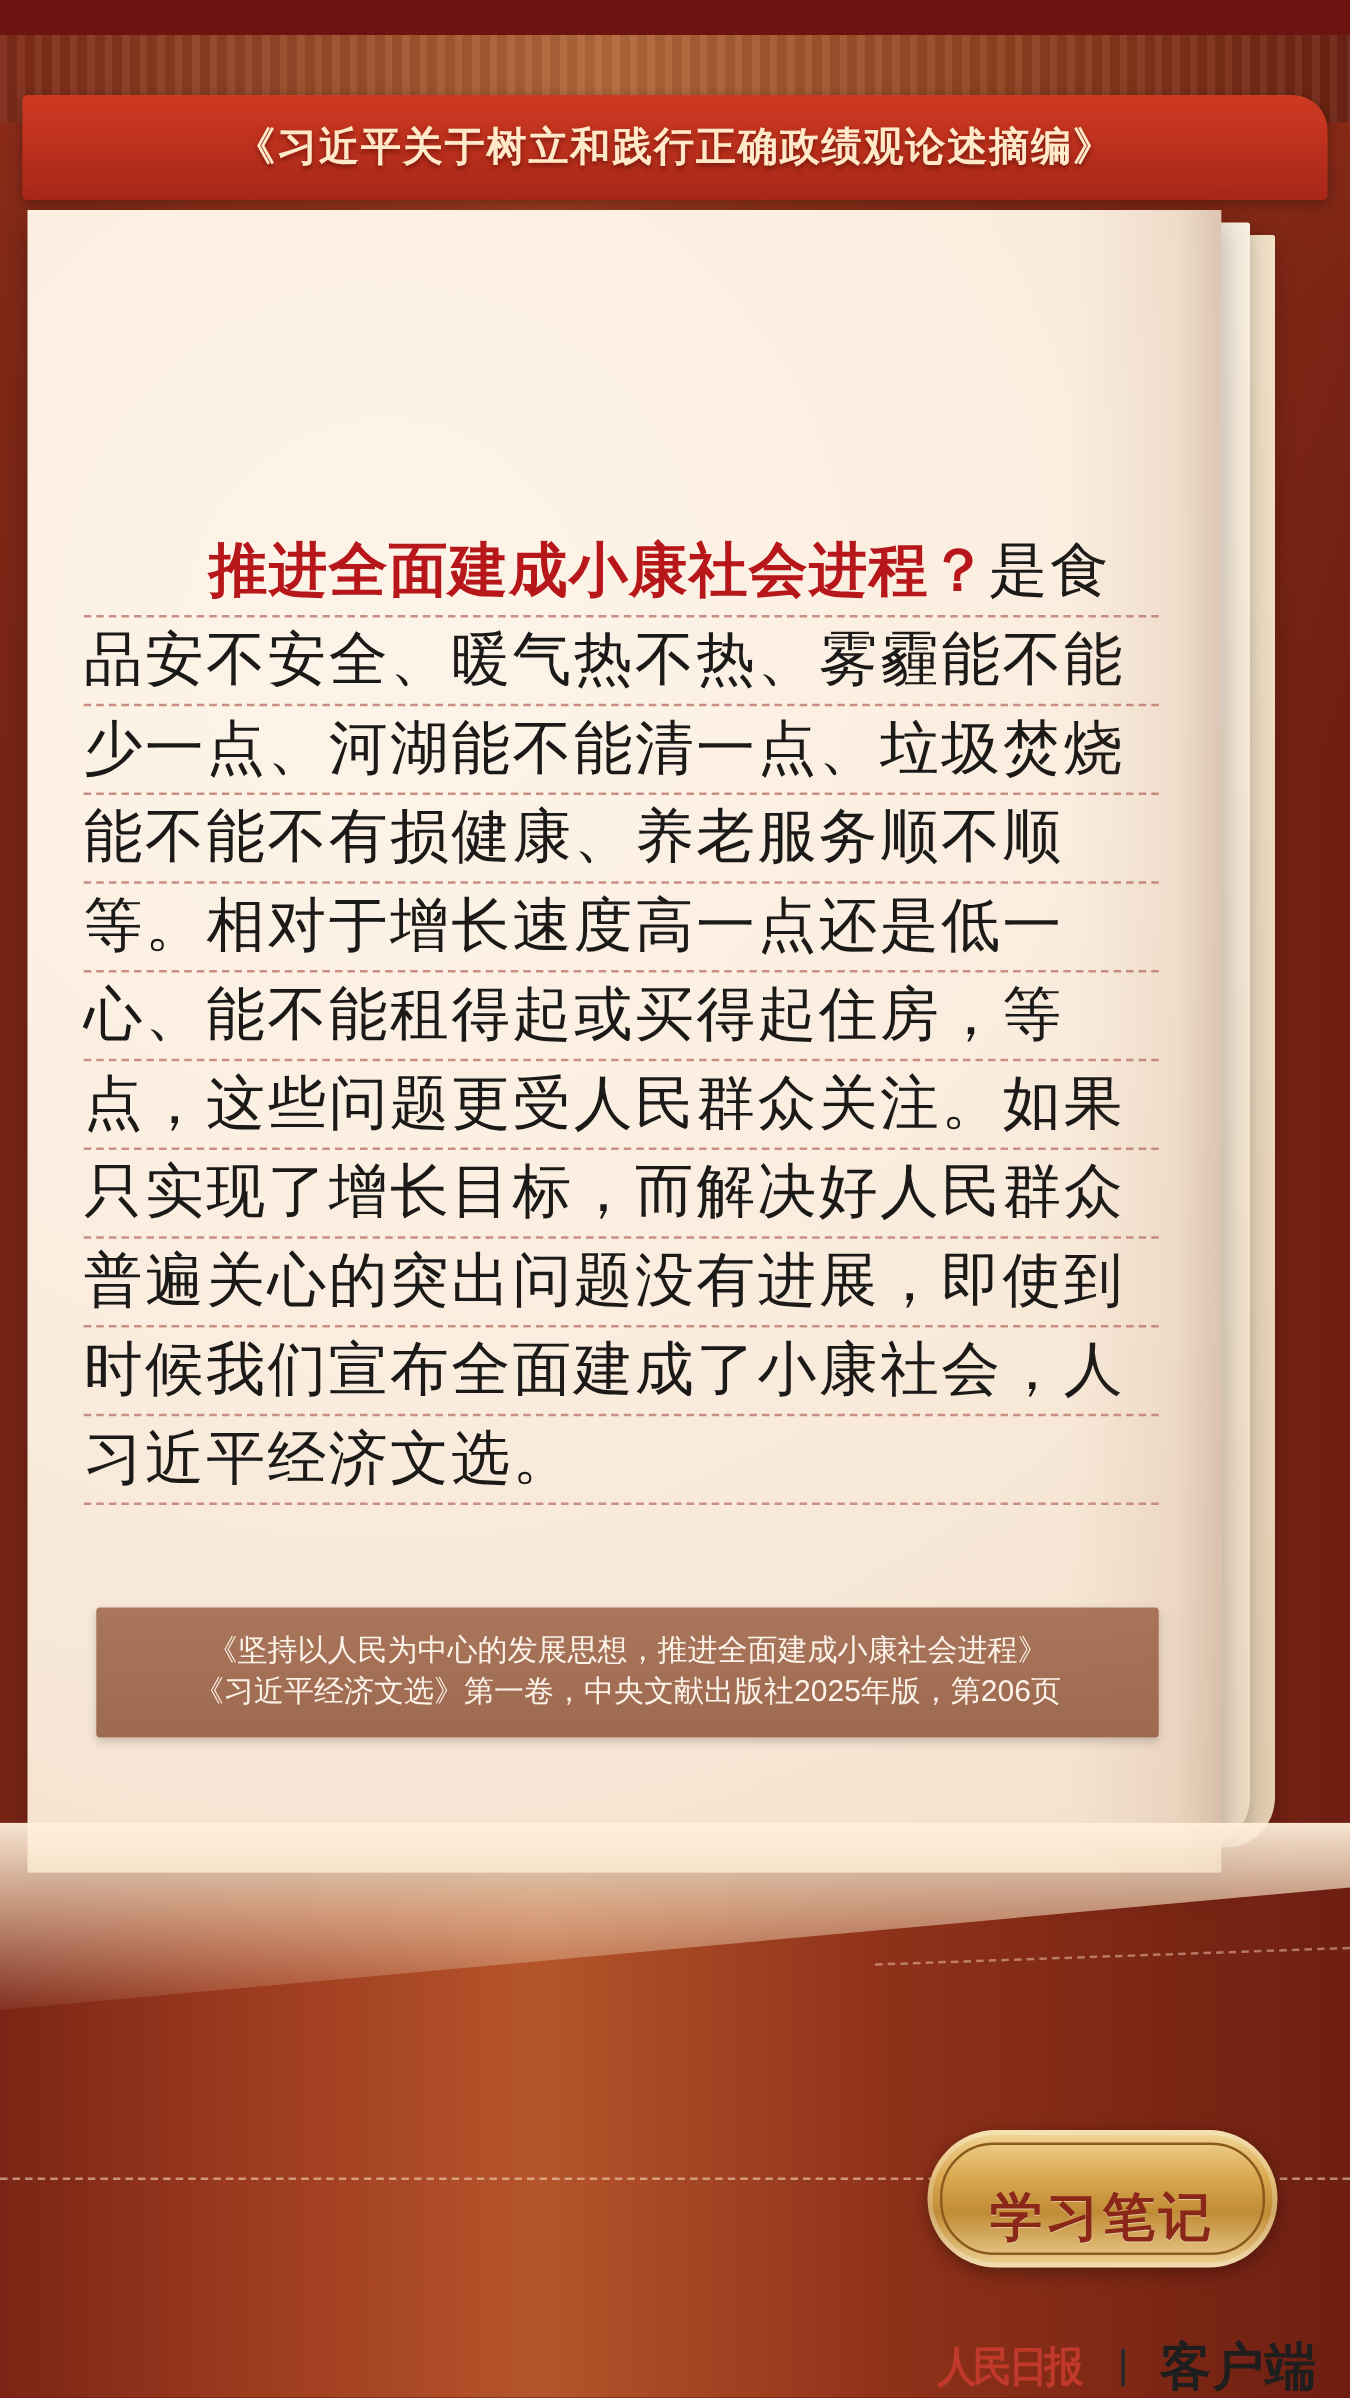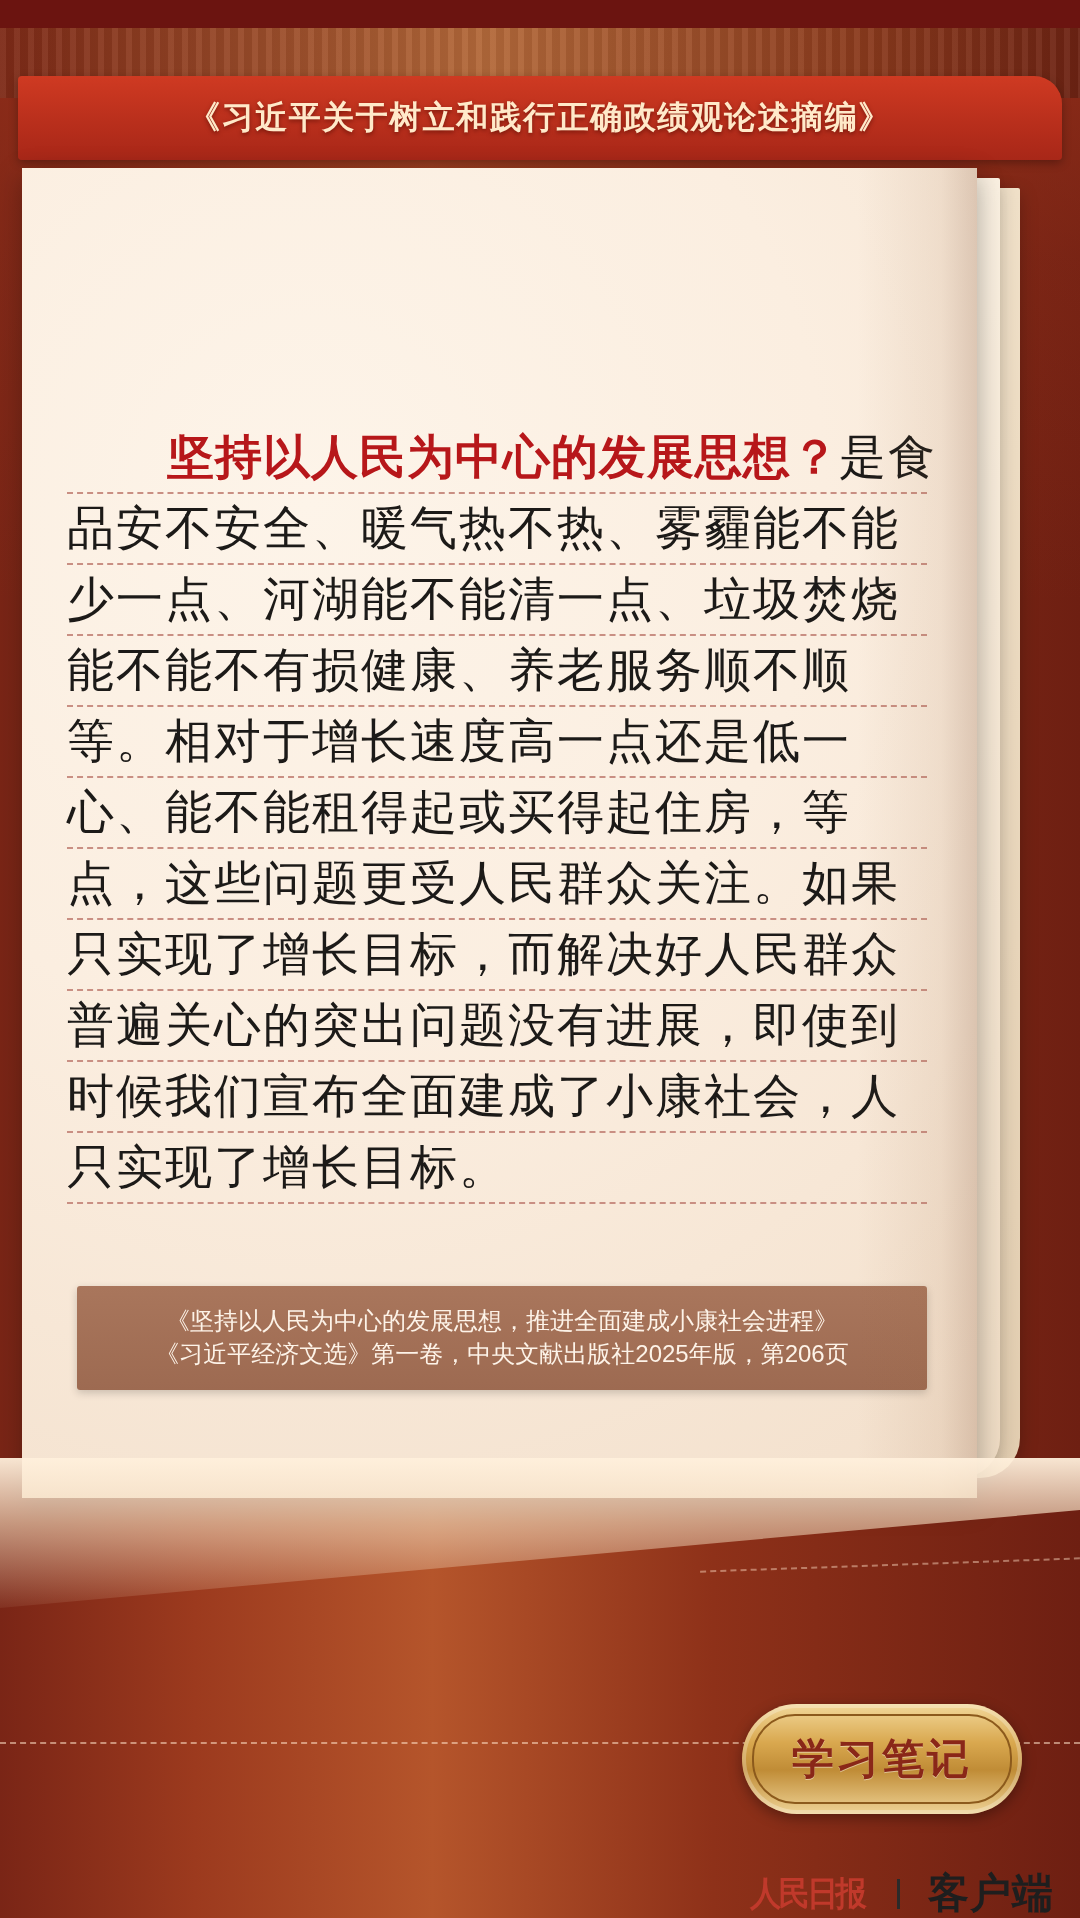--- a/index.html
+++ b/index.html
@@ -178,21 +178,21 @@
     box-shadow: 0 4px 14px rgba(0,0,0,0.35), inset 0 0 0 4px rgba(255,255,255,0.25);
     display: flex;
     align-items: center;
     justify-content: center;
   }
   .seal-inner {
     width: 256px; height: 86px;
     border-radius: 43px / 43px;
     border: 2px solid #8c5a1c;
     display: flex;
-    align-items: center;
+    align-items: flex-end;
     justify-content: center;
   }
   .seal-text {
     font-family: "Liberation Serif", "DejaVu Serif", serif;
     font-size: 42px;
     font-weight: bold;
     color: #8a2718;
     letter-spacing: 3px;
     text-shadow: 0 1px 0 rgba(255,255,255,0.45);
   }
@@ -237,32 +237,32 @@
     <div class="banner-title">《习近平关于树立和践行正确政绩观论述摘编》</div>
   </div>
 
   <div class="sheet-back2"></div>
   <div class="sheet-back1"></div>
 
   <div class="paper">
 
     <div class="quote-block">
       <div class="qline">
-        <span class="hl">坚持以人民为中心的发展思想？</span><span>是食</span>
+        <span class="hl">推进全面建成小康社会进程？</span><span>是食</span>
       </div>
       <div class="qline"><span>品安不安全、暖气热不热、雾霾能不能</span></div>
       <div class="qline"><span>少一点、河湖能不能清一点、垃圾焚烧</span></div>
       <div class="qline"><span>能不能不有损健康、养老服务顺不顺</span></div>
       <div class="qline"><span>等。相对于增长速度高一点还是低一</span></div>
       <div class="qline"><span>心、能不能租得起或买得起住房，等</span></div>
       <div class="qline"><span>点，这些问题更受人民群众关注。如果</span></div>
       <div class="qline"><span>只实现了增长目标，而解决好人民群众</span></div>
       <div class="qline"><span>普遍关心的突出问题没有进展，即使到</span></div>
       <div class="qline"><span>时候我们宣布全面建成了小康社会，人</span></div>
-      <div class="qline"><span>只实现了增长目标。</span></div>
+      <div class="qline"><span>习近平经济文选。</span></div>
     </div>
 
     <div class="source">
       <div>《坚持以人民为中心的发展思想，推进全面建成小康社会进程》</div>
       <div>《习近平经济文选》第一卷，中央文献出版社2025年版，第206页</div>
     </div>
 
   </div>
 
   <div class="fold"></div>

